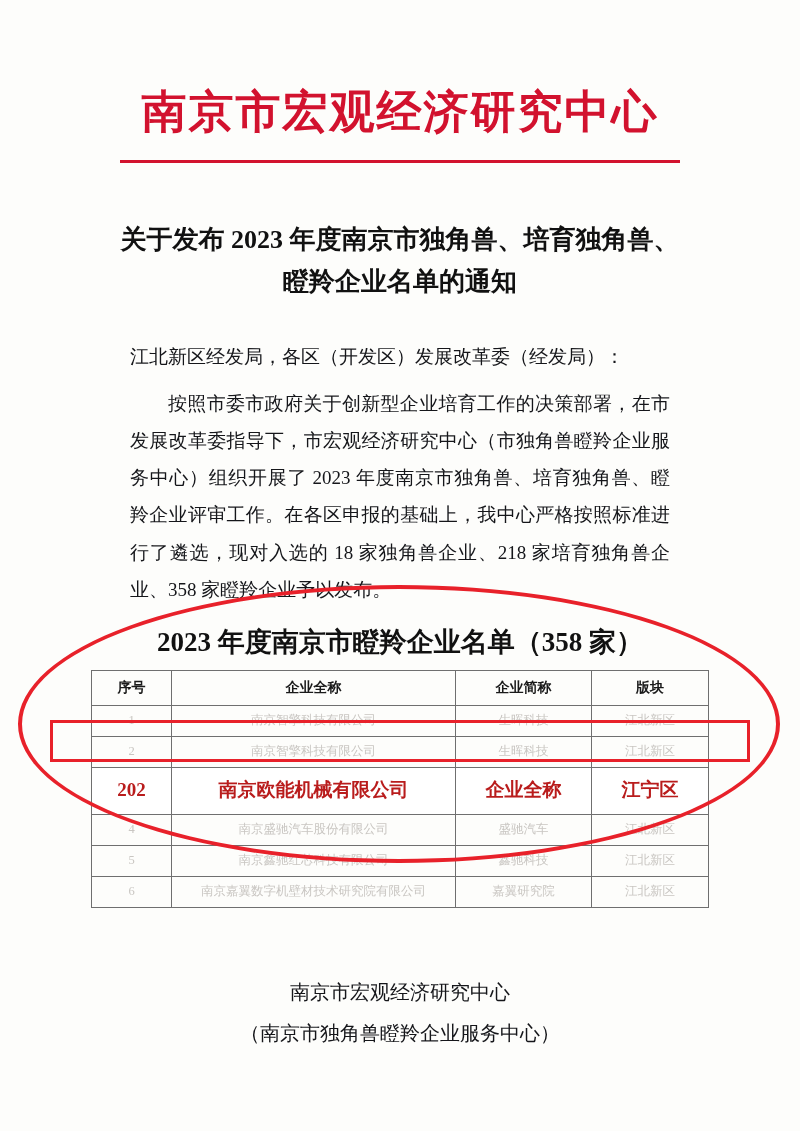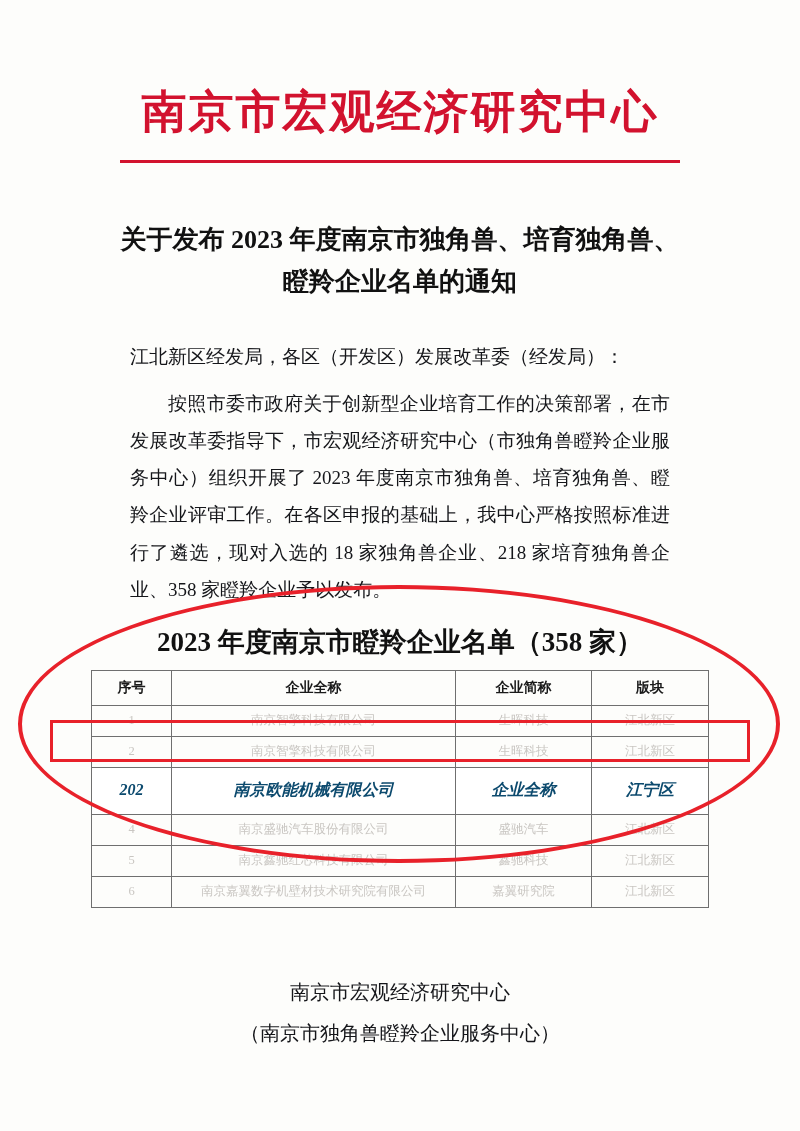--- a/index.html
+++ b/index.html
@@ -126,26 +126,25 @@
   col.c-area  { width: 19%; }
 
   tr.faded td {
     color: #c9c6c2;
     height: 22px;
     font-size: 12.5px;
     filter: blur(0.6px);
   }
 
   tr.highlight td {
-    font-size: 16px;
+    font-size: 19px;
     font-weight: bold;
     height: 38px;
-    color: #0c4a6e;
+    color: #b91c1c;
     background: #ffffff;
-    font-style: italic;
   }
 
   
   .signature {
     margin: 64px auto 0 auto;
     width: 620px;
     text-align: center;
     font-size: 20px;
     line-height: 2.05;
     color: #15161a;

